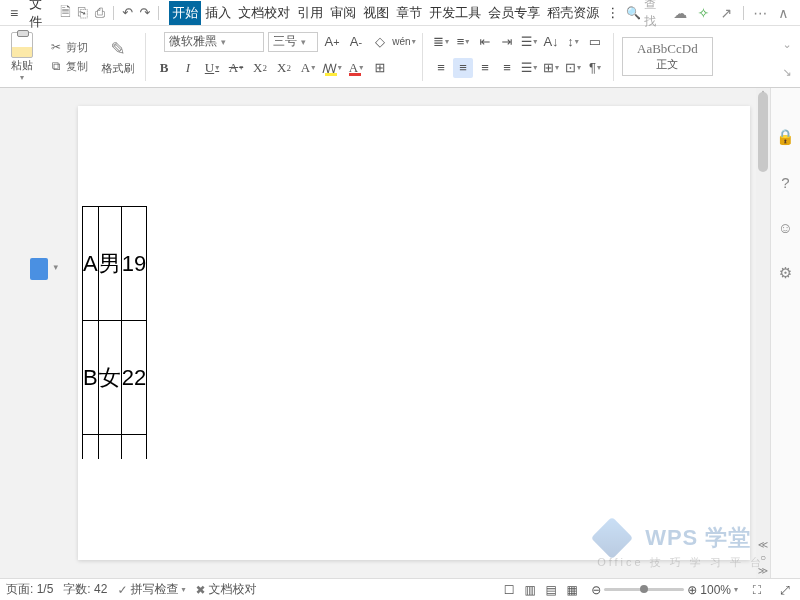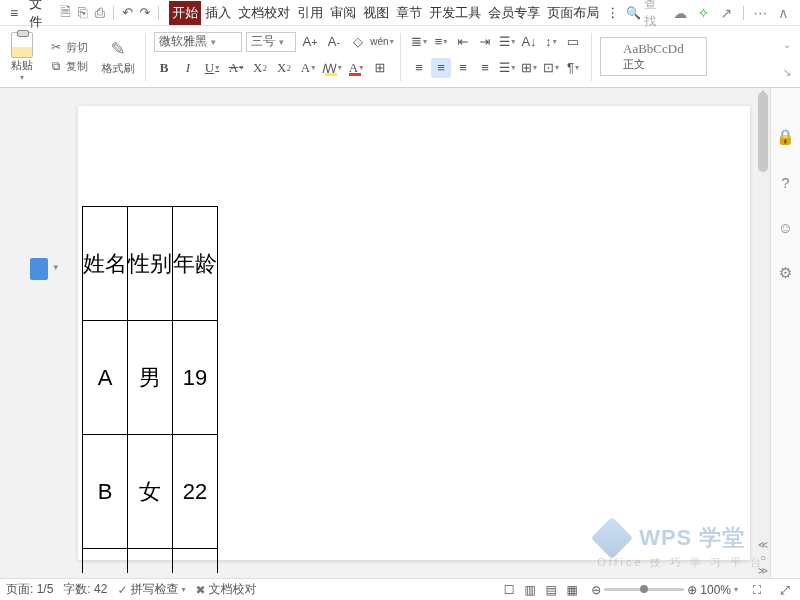--- a/index.html
+++ b/index.html
@@ -6,57 +6,57 @@
 body { font-family: "Microsoft YaHei", sans-serif; font-size: 12px; background: #fff; overflow: hidden; width: 800px; height: 600px; position: relative; }
 
 
 .menu-bar { display: flex; align-items: center; height: 26px; border-bottom: 1px solid #e0e0e0; padding: 0 6px; gap: 2px; }
 .menu-bar .hamburger { font-size: 14px; color: #555; padding: 2px 4px; }
 .menu-bar .file-label { font-size: 13px; color: #333; padding: 2px 5px; }
 .menu-bar .mb-icon { width: 18px; height: 18px; display: inline-flex; align-items: center; justify-content: center; color: #666; font-size: 13px; }
 .menu-bar .sep { width: 1px; height: 14px; background: #ccc; margin: 0 4px; }
 .menu-tabs { display: flex; align-items: center; gap: 1px; margin-left: 4px; }
 .menu-tab { font-size: 13px; padding: 3px 3px; color: #333; cursor: pointer; white-space: nowrap; }
-.menu-tab.active { background: #7f1d1d; color: #fff; }
+.menu-tab.active { background: #0369a1; color: #fff; }
 .menu-bar .spacer { flex: 1; }
 .search-box { display: flex; align-items: center; color: #aaa; font-size: 12px; gap: 3px; margin-right: 6px; }
 .menu-bar .right-icon { width: 18px; height: 18px; display: inline-flex; align-items: center; justify-content: center; color: #888; font-size: 14px; margin: 0 3px; }
 
 
 .ribbon { display: flex; height: 62px; border-bottom: 1px solid #d0d0d0; background: #fff; padding: 2px 6px; gap: 8px; align-items: center; }
 .ribbon-group { display: flex; flex-direction: column; gap: 2px; }
 .ribbon-sep { width: 1px; height: 48px; background: #e0e0e0; }
 .paste-big { display: flex; flex-direction: column; align-items: center; font-size: 11px; color: #555; width: 32px; }
 .paste-big .icon { width: 22px; height: 26px; border: 1px solid #bbb; border-radius: 2px; position: relative; background: linear-gradient(#fff 60%, #fce9a8 60%); }
 .paste-big .icon::before { content: ""; position: absolute; top: -3px; left: 5px; width: 10px; height: 5px; border: 1px solid #888; border-radius: 2px; background: #ddd; }
 .clip-col { display: flex; flex-direction: column; gap: 2px; font-size: 11px; color: #666; }
 .clip-item { display: flex; align-items: center; gap: 3px; padding: 1px 3px; }
 .clip-item .ci-icon { width: 14px; height: 14px; display: inline-flex; align-items: center; justify-content: center; font-size: 12px; }
 .fmt-paint { display:flex; flex-direction:column; align-items:center; font-size:11px; color:#555; width:38px;}
 .fmt-paint .icon { width:20px; height:24px; display:flex; align-items:center; justify-content:center; font-size:18px; color:#888;}
 
 .font-row { display: flex; align-items: center; gap: 4px; margin-bottom: 4px; }
 .combo { height: 20px; border: 1px solid #ccc; display: inline-flex; align-items: center; padding: 0 4px; font-size: 12px; color: #555; background: #fff; }
 .combo .dd { margin-left: 4px; font-size: 9px; color: #888; }
-.font-name { width: 88px; }
+.font-name { width: 100px; margin-left: 10px; }
 .font-size { width: 50px; }
 .rb-btn { width: 20px; height: 20px; display: inline-flex; align-items: center; justify-content: center; color: #555; font-size: 13px; border-radius: 2px; }
 .rb-btn.small { width: 18px; font-size: 12px; }
 .rb-btn .dd { font-size: 8px; margin-left: 1px; color: #888; }
 .font-row2 .rb-btn { font-family: "Times New Roman", serif; }
 .sup { font-size: 9px; vertical-align: super; }
 .sub { font-size: 9px; vertical-align: sub; }
 .highlight-btn { position: relative; }
 .highlight-btn::after { content: ""; position: absolute; bottom: 2px; left: 3px; right: 5px; height: 3px; background: #ffeb3b; }
 .font-color-btn::after { content: ""; position: absolute; bottom: 2px; left: 3px; right: 5px; height: 3px; background: #e53935; }
 
 .para-row { display: flex; align-items: center; gap: 2px; margin-bottom: 4px; }
 .align-active { background: #d8e6fb; }
 
-.style-box { border: 1px solid #ccc; padding: 3px 22px; font-size: 11px; color: #555; }
+.style-box { border: 1px solid #ccc; padding: 3px 14px; text-align: center; font-size: 11px; color: #555; }
 .style-box .preview { font-family: "Times New Roman", serif; font-size: 13px; color: #777; }
 
 .ribbon-end { position: absolute; right: 6px; top: 30px; width: 14px; height: 56px; display: flex; flex-direction: column; justify-content: space-around; align-items: center; color: #aaa; font-size: 11px; }
 
 
 .doc-container { position: absolute; top: 88px; left: 0; right: 0; bottom: 22px; background: #f2f2f2; display: flex; }
 .left-gutter { width: 78px; display: flex; align-items: flex-start; justify-content: center; padding-top: 170px; }
 .doc-type-icon { width: 18px; height: 22px; background: #4a90e2; border-radius: 2px; position: relative; }
 .doc-type-icon::after { content: "▾"; position: absolute; right: -10px; top: 4px; font-size: 9px; color: #888; }
 .page { background: #fff; width: 672px; margin-top: 18px; box-shadow: 0 1px 4px rgba(0,0,0,0.15); position: relative; height: 454px; }
@@ -74,21 +74,21 @@
 
 .status-bar { position: absolute; left: 0; right: 0; bottom: 0; height: 22px; border-top: 1px solid #ddd; display: flex; align-items: center; font-size: 12px; color: #555; padding: 0 6px; gap: 10px; background: #fff; }
 .status-item { display: flex; align-items: center; gap: 3px; }
 .status-item .sicon { font-size: 12px; color: #777; }
 .status-bar .spacer { flex: 1; }
 .zoom-track { width: 80px; height: 3px; background: #ccc; position: relative; border-radius: 2px; }
 .zoom-track::after { content: ""; position: absolute; left: 50%; top: -3px; width: 8px; height: 8px; background: #888; border-radius: 50%; transform: translateX(-50%); }
 
 
 .watermark { position: absolute; right: 36px; bottom: 30px; opacity: 0.35; text-align: left; pointer-events: none; }
-.watermark .wm-top { font-size: 22px; font-weight: bold; color: #4a7db5; letter-spacing: 1px; display:flex; align-items:center; gap:12px;}
+.watermark .wm-top { font-size: 22px; font-weight: bold; color: #4a7db5; letter-spacing: 1px; display:flex; align-items:center; gap:18px;}
 .watermark .wm-logo { width: 30px; height: 30px; background: linear-gradient(135deg,#6aa7e6,#3a6aa8); transform: rotate(45deg); border-radius: 4px; }
 .watermark .wm-sub { font-size: 11px; color: #888; letter-spacing: 3px; margin-top: 2px; }
 </style>
 </head>
 <body>
 
 <div class="menu-bar">
   <span class="hamburger">≡</span>
   <span class="file-label">文件</span>
   <span class="mb-icon">🗎</span>
@@ -101,21 +101,21 @@
   <div class="menu-tabs">
     <span class="menu-tab active">开始</span>
     <span class="menu-tab">插入</span>
     <span class="menu-tab">文档校对</span>
     <span class="menu-tab">引用</span>
     <span class="menu-tab">审阅</span>
     <span class="menu-tab">视图</span>
     <span class="menu-tab">章节</span>
     <span class="menu-tab">开发工具</span>
     <span class="menu-tab">会员专享</span>
-    <span class="menu-tab">页面布局</span>
+    <span class="menu-tab">稻壳资源</span>
     <span class="menu-tab">⋮</span>
   </div>
   <span class="spacer"></span>
   <div class="search-box">
     <span>🔍</span>
     <span>查找</span>
   </div>
   <span class="right-icon">☁</span>
   <span class="right-icon" style="color:#4caf50">✧</span>
   <span class="right-icon">↗</span>
@@ -213,25 +213,20 @@
 
 <div class="doc-container">
   <div class="left-gutter">
     <div style="display:flex;align-items:center">
       <div class="doc-type-icon"></div>
     </div>
   </div>
   <div class="page">
     <table class="doc-table">
       <tbody>
-          <tr>
-        <td>姓名</td>
-        <td>性别</td>
-        <td>年龄</td>
-      </tr>
       <tr>
         <td>A</td>
         <td>男</td>
         <td>19</td>
       </tr>
       <tr>
         <td>B</td>
         <td>女</td>
         <td>22</td>
       </tr>

